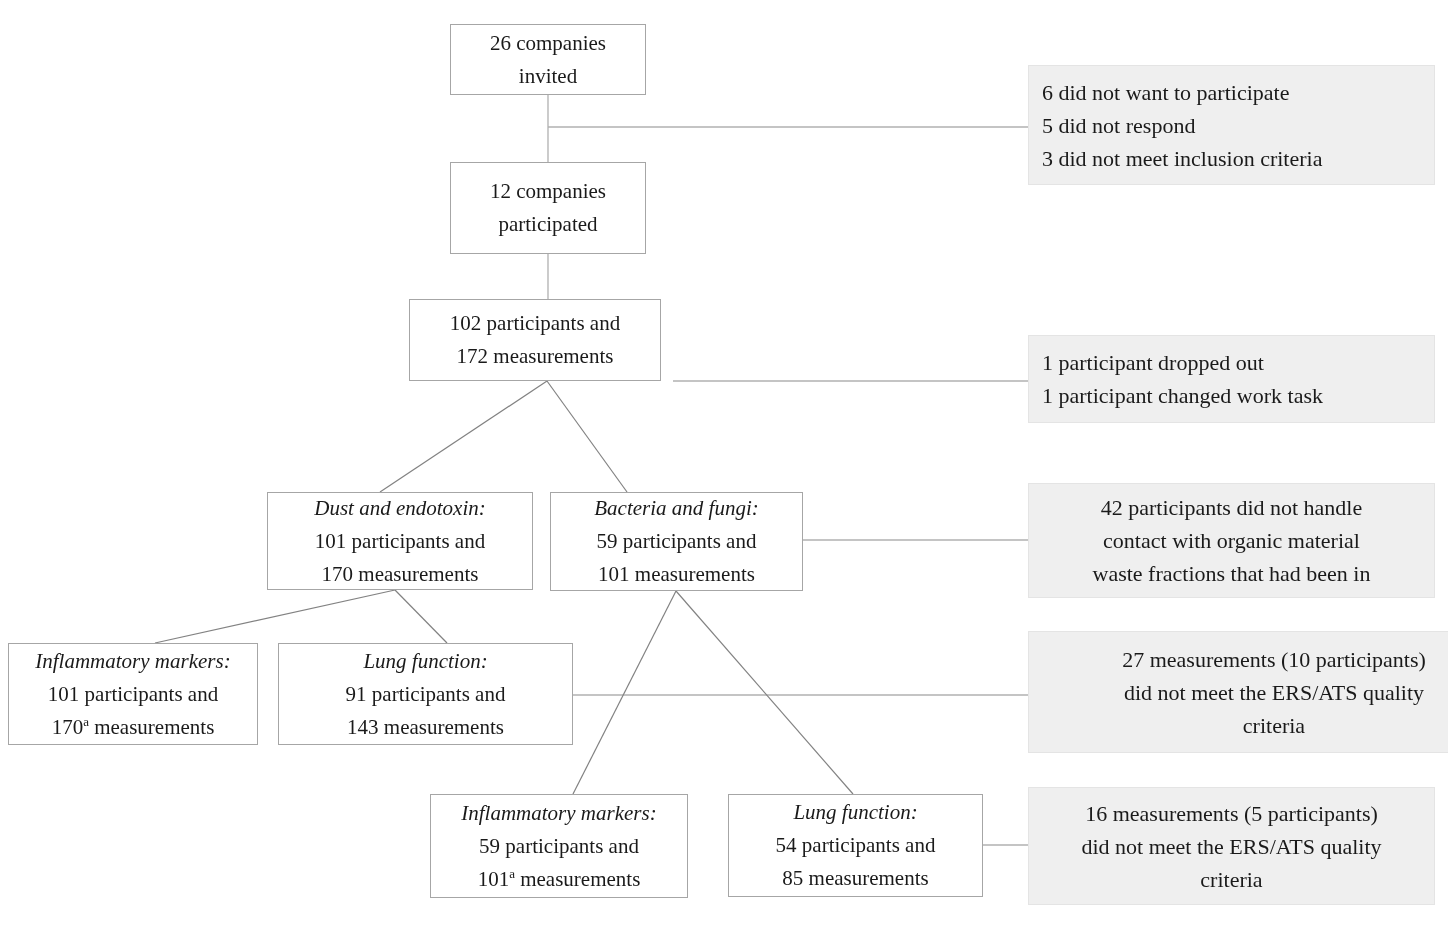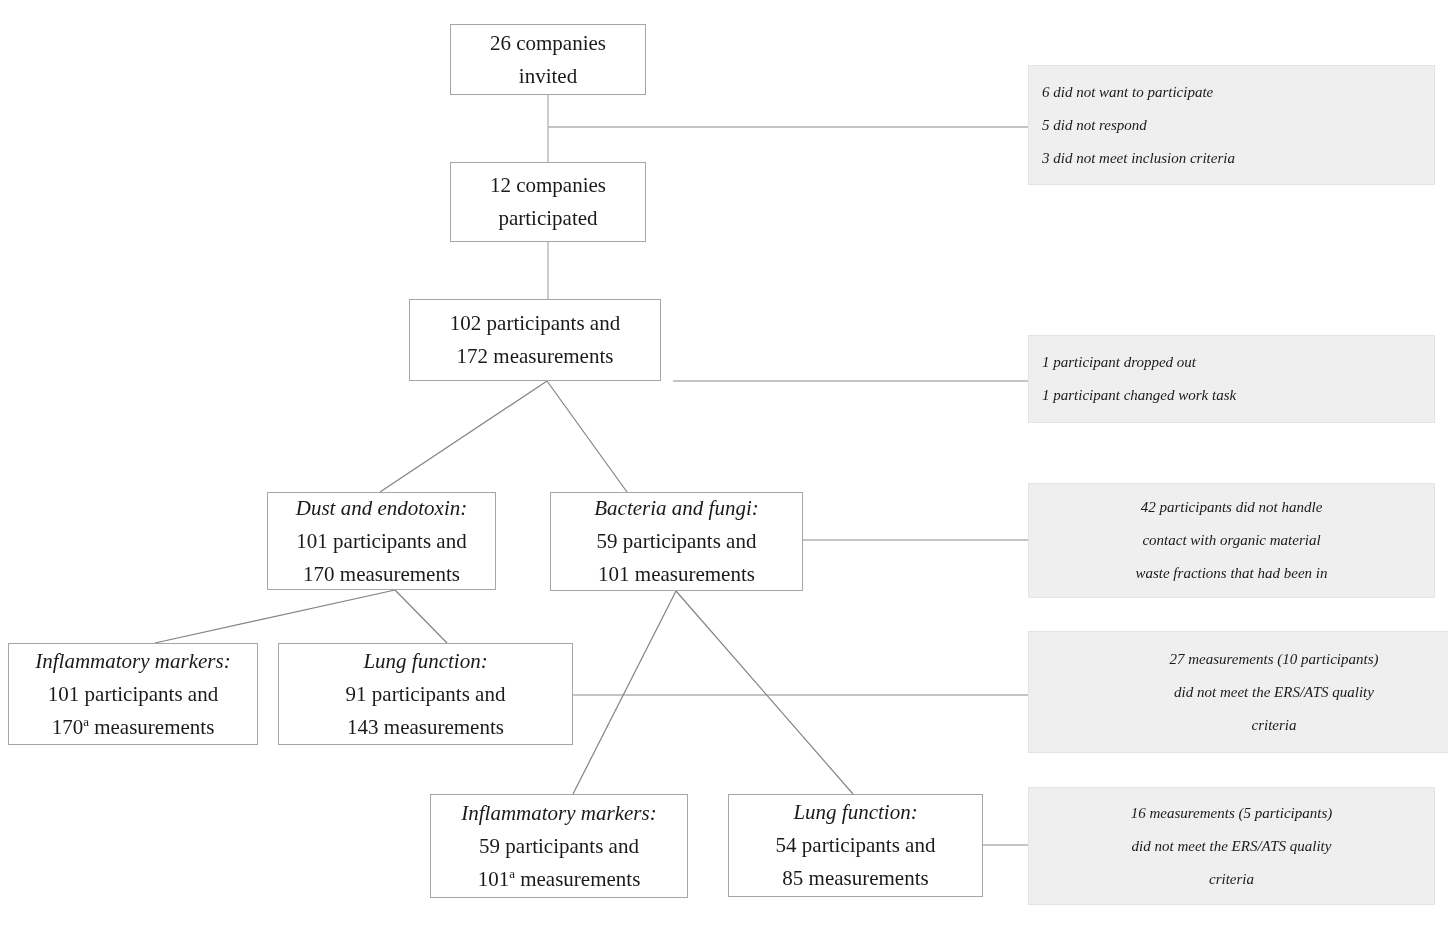--- a/index.html
+++ b/index.html
@@ -32,23 +32,22 @@
     font-size: 21px;
     line-height: 33px;
   }
   .note {
     position: absolute;
     background: var(--note-bg, #efefef);
     border: 1px solid var(--note-border, #e4e4e4);
     display: flex;
     flex-direction: column;
     justify-content: center;
-    font-size: 15px;
+    font-size: 22px;
     line-height: 33px;
-    font-style: italic;
   }
   .note.left   { align-items: flex-start; text-align: left; padding-left: 13px; padding-right: 6px; }
   .note.center { text-align: center; padding-left: 8px; padding-right: 8px; }
   .it { font-style: italic; }
   sup { font-size: 0.62em; vertical-align: super; line-height: 0; }
 </style>
 </head>
 <body>
 
 <div class="stage">
@@ -67,31 +66,31 @@
     <path class="wire-d" d="M395 590 L447 643"></path>
     <path class="wire-d" d="M676 591 L573 794"></path>
     <path class="wire-d" d="M676 591 L853 794"></path>
   </svg>
 
   <div class="node" style="left:450px; top:24px; width:196px; height:71px">
     <div>26 companies</div>
     <div>invited</div>
   </div>
 
-  <div class="node" style="left:450px; top:162px; width:196px; height:80px">
+  <div class="node" style="left:450px; top:162px; width:196px; height:92px">
     <div>12 companies</div>
     <div>participated</div>
   </div>
 
   <div class="node" style="left:409px; top:299px; width:252px; height:82px">
     <div>102 participants and</div>
     <div>172 measurements</div>
   </div>
 
-  <div class="node" style="left:267px; top:492px; width:229px; height:98px">
+  <div class="node" style="left:267px; top:492px; width:266px; height:98px">
     <div class="it">Dust and endotoxin:</div>
     <div>101 participants and</div>
     <div>170 measurements</div>
   </div>
 
   <div class="node" style="left:550px; top:492px; width:253px; height:99px">
     <div class="it">Bacteria and fungi:</div>
     <div>59 participants and</div>
     <div>101 measurements</div>
   </div>

